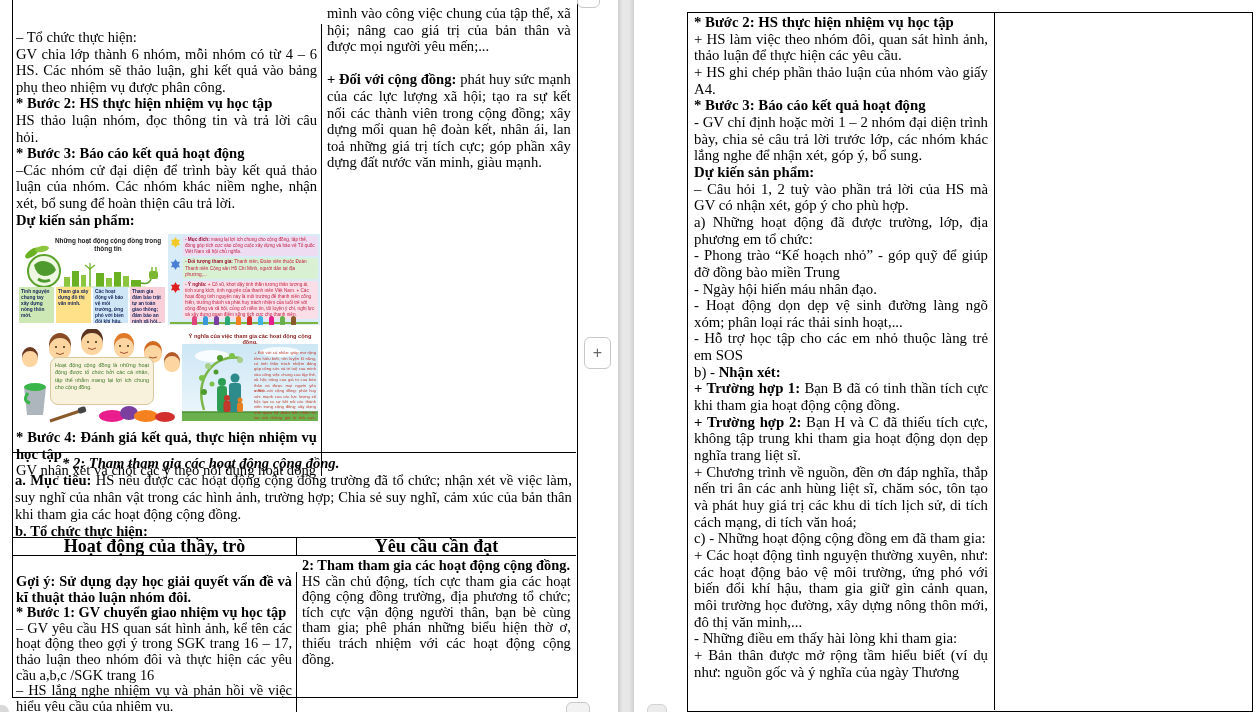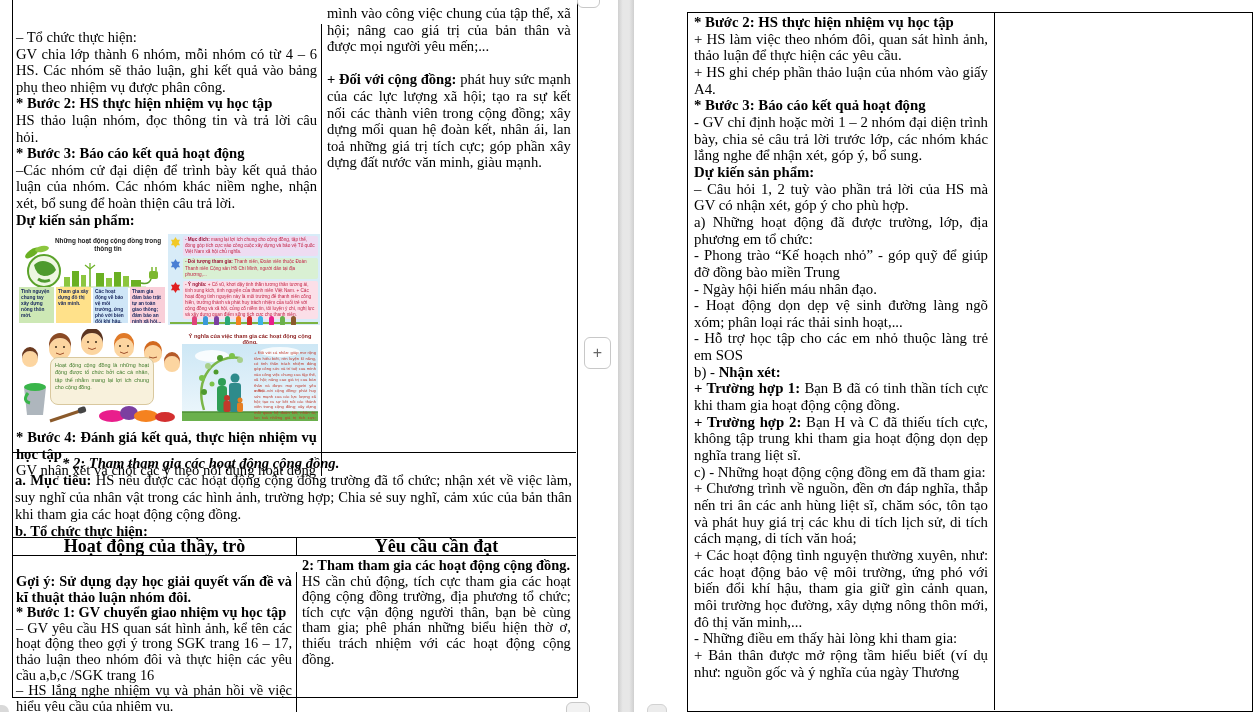--- a/index.html
+++ b/index.html
@@ -318,22 +318,22 @@
             <p class="para"><span class="b">Dự kiến sản phẩm:</span></p>
             <p class="para"><span>– Câu hỏi 1, 2 tuỳ vào phần trả lời của HS mà GV  có nhận xét, góp ý cho phù hợp.</span></p>
             <p class="para"><span>a) Những hoạt động đã được trường, lớp, địa phương em tổ chức:</span></p>
             <p class="para"><span>- Phong trào “Kế hoạch nhỏ” - góp quỹ để giúp đỡ đồng bào miền Trung</span></p>
             <p class="para"><span>- Ngày hội hiến máu nhân đạo.</span></p>
             <p class="para"><span>- Hoạt động dọn dẹp vệ sinh đường làng ngõ xóm; phân loại rác thải sinh hoạt,...</span></p>
             <p class="para"><span>- Hỗ trợ học tập cho các em nhỏ thuộc làng trẻ em SOS</span></p>
             <p class="para"><span>b) - </span><span class="b">Nhận xét:</span></p>
             <p class="para"><span class="b">+ Trường hợp 1: </span><span>Bạn B đã có tinh thần tích cực khi tham gia hoạt động cộng đồng.</span></p>
             <p class="para"><span class="b">+ Trường hợp 2: </span><span>Bạn H và C đã thiếu tích cực, không tập trung khi tham gia hoạt động dọn dẹp nghĩa trang liệt sĩ.</span></p>
+            <p class="para"><span>+ Chương trình về nguồn, đền ơn đáp nghĩa, thắp nến tri ân các anh hùng liệt sĩ, chăm sóc, tôn tạo và phát huy giá trị  các khu di tích lịch sử, di tích cách mạng, di tích văn hoá;</span></p>
             <p class="para"><span>c) - Những hoạt động cộng đồng em đã tham gia:</span></p>
-            <p class="para"><span>+ Chương trình về nguồn, đền ơn đáp nghĩa, thắp nến tri ân các anh hùng liệt sĩ, chăm sóc, tôn tạo và phát huy giá trị  các khu di tích lịch sử, di tích cách mạng, di tích văn hoá;</span></p>
             <p class="para"><span>+ Các hoạt động tình nguyện thường xuyên, như: các hoạt động bảo vệ môi trường, ứng phó với biến đổi khí hậu, tham gia giữ gìn cảnh quan, môi trường học đường, xây dựng nông thôn mới, đô thị văn minh,...</span></p>
             <p class="para"><span>- Những điều em thấy hài lòng khi tham gia:</span></p>
             <p class="para"><span>+ Bản thân được mở rộng tầm hiểu biết (ví dụ như: nguồn gốc và ý nghĩa của ngày Thương</span></p>
           </div>
       </div>
       <div class="cellRempty"></div>
     </div>
   </div>
 
   <div class="plus-btn plus-main">+</div>

